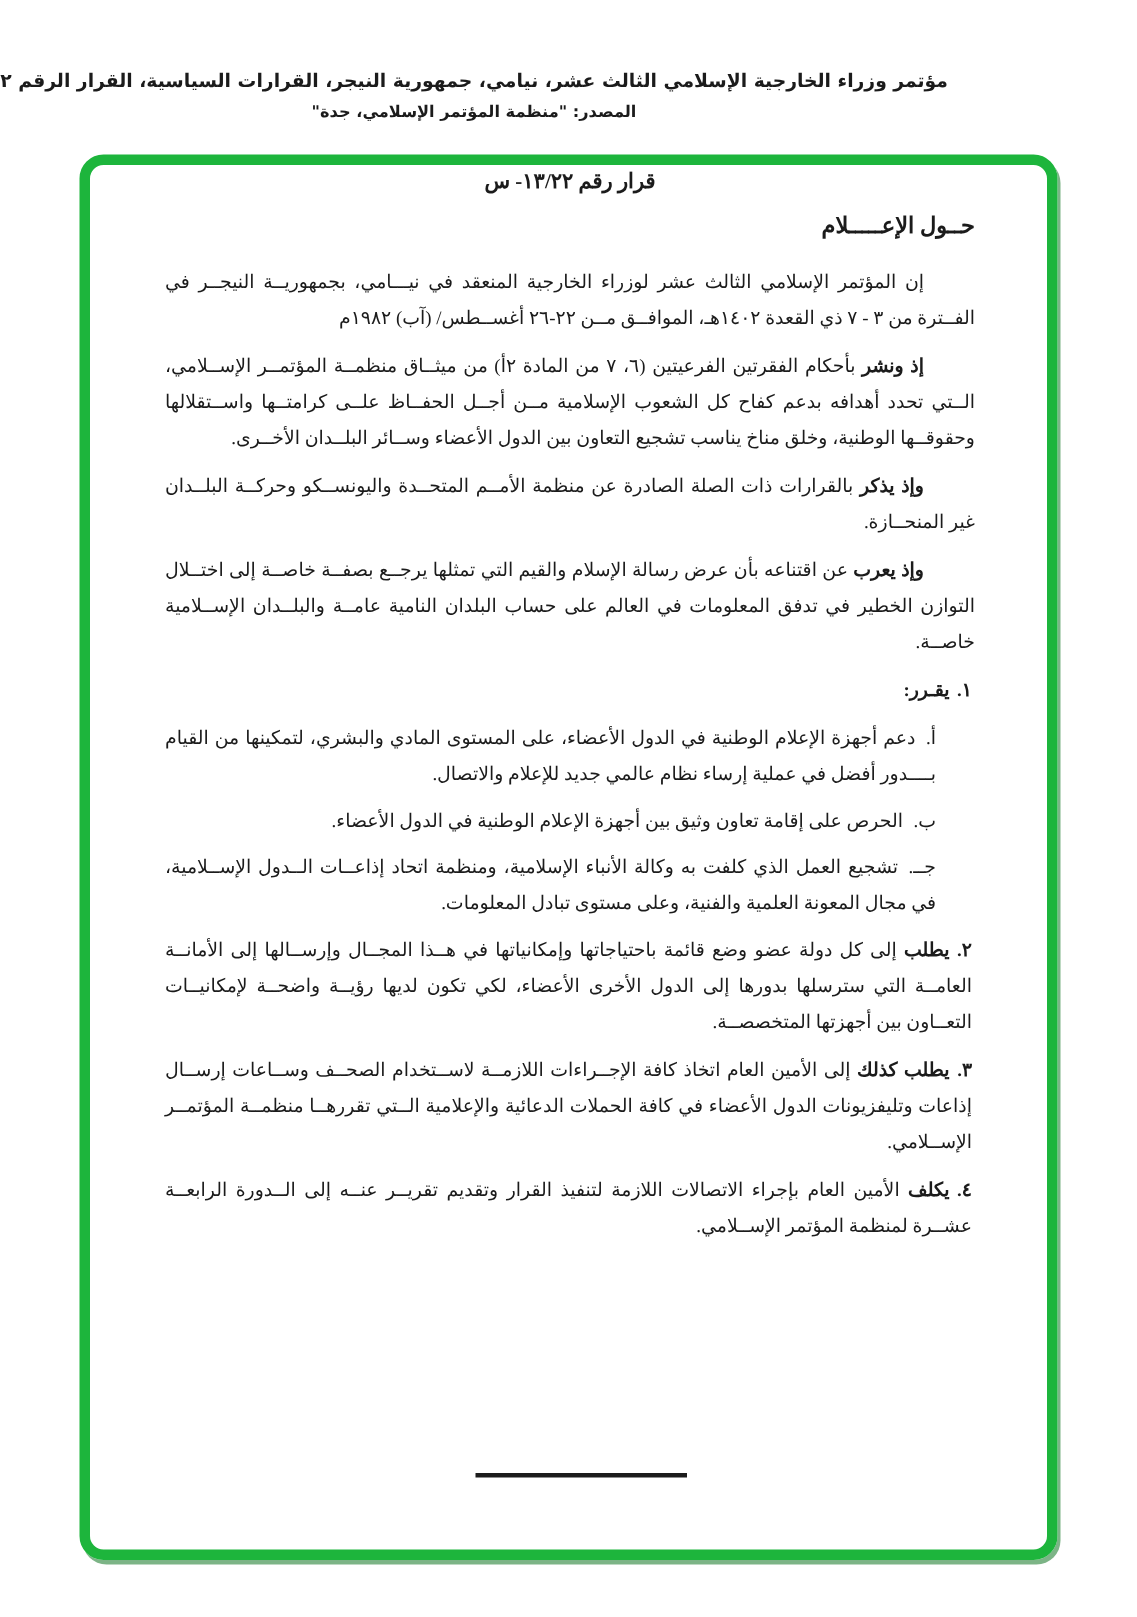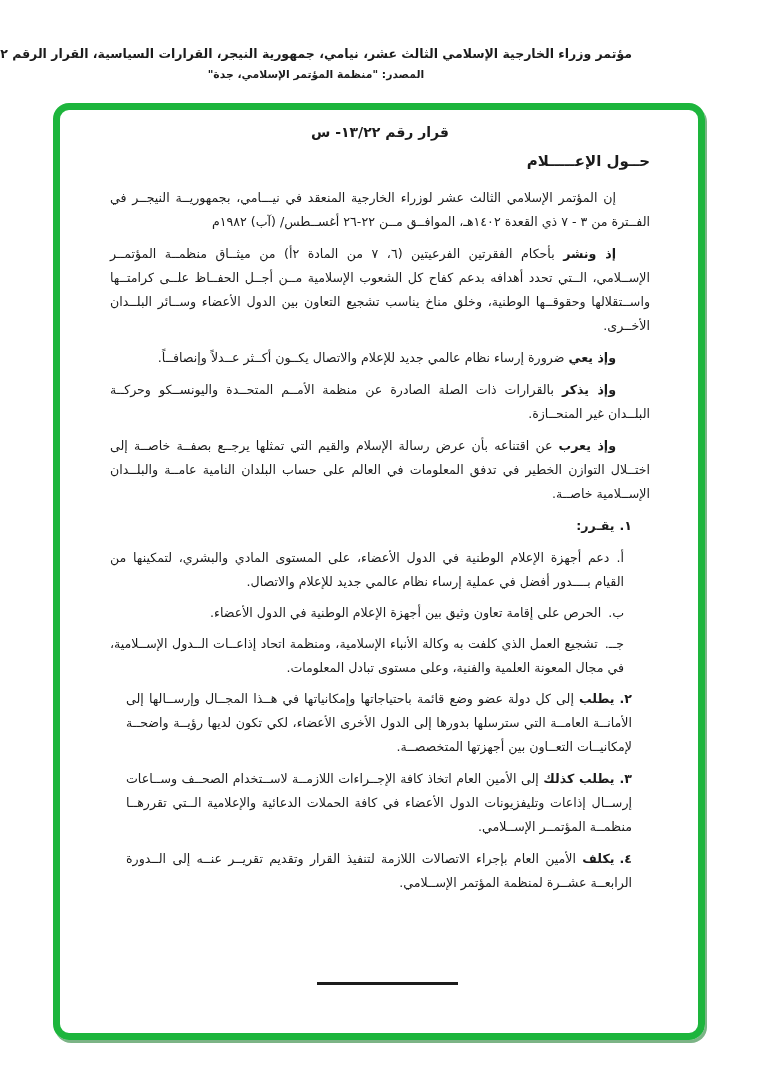--- a/index.html
+++ b/index.html
@@ -15,28 +15,28 @@
   .doc-header .l2{font-weight:bold;font-size:10.8px;margin-top:7px;}
   
   .page-frame{
     position:absolute;left:53px;top:103px;width:638px;height:923px;
     border:7px solid #1db53c;border-radius:16px;
     box-shadow:2px 3px 0 rgba(16,118,34,.55);
     background:transparent;
   }
   
   .content{
-    position:absolute;left:110px;top:120px;width:540px;
-    direction:rtl;text-align:justify;font-size:12.6px;line-height:24px;
+    position:absolute;left:110px;top:110px;width:540px;
+    direction:rtl;text-align:justify;font-size:12.6px;line-height:24px;font-family:Liberation Serif, serif;
   }
   .title1{text-align:center;font-weight:bold;font-size:14px;margin:0 0 5px;}
   .title2{text-align:right;font-weight:bold;font-size:15px;margin:0 0 13px;}
   p.par{margin:0 0 8px;text-indent:34px;}
   .lead{font-weight:bold;}
-  .item{margin:0 16px 8px;padding-right:2px;}
+  .item{margin:0 0 8px;padding-right:2px;}
   .item .num{font-weight:bold;margin-left:5px;}
   .sub{margin:0 26px 7px 0;}
   .sub .marker{margin-left:7px;}
   .separator-rule{
     position:absolute;left:317px;top:982px;width:141px;height:3px;background:#1c1c1c;
   }
 </style>
 </head>
 <body>
 
@@ -49,21 +49,20 @@
 
 <div class="content">
 
   <div class="title1">قرار رقم ١٣/٢٢- س</div>
   <div class="title2">حــول الإعـــــلام</div>
 
   <p class="par">إن المؤتمر الإسلامي الثالث عشر لوزراء الخارجية المنعقد في نيـــامي، بجمهوريــة النيجــر في الفــترة من ٣ - ٧ ذي القعدة ١٤٠٢هـ، الموافــق مــن ٢٢-٢٦ أغســطس/ (آب) ١٩٨٢م</p>
 
   <p class="par"><span class="lead">إذ ونشر</span><span> بأحكام الفقرتين الفرعيتين (٦، ٧ من المادة ٢أ) من ميثــاق منظمــة المؤتمــر الإســلامي، الــتي تحدد أهدافه بدعم كفاح كل الشعوب الإسلامية مــن أجــل الحفــاظ علــى كرامتــها واســتقلالها وحقوقــها الوطنية، وخلق مناخ يناسب تشجيع التعاون بين الدول الأعضاء وســائر البلــدان الأخــرى.</span></p>
 
-  <p class="par"><span class="lead">وإذ يعي</span><span> ضرورة إرساء نظام عالمي جديد للإعلام والاتصال يكــون أكــثر عــدلاً وإنصافــاً.</span></p>
 
   <p class="par"><span class="lead">وإذ يذكر</span><span> بالقرارات ذات الصلة الصادرة عن منظمة الأمــم المتحــدة واليونســكو وحركــة البلــدان غير المنحــازة.</span></p>
 
 
   <p class="par"><span class="lead">وإذ يعرب</span><span> عن اقتناعه بأن عرض رسالة الإسلام والقيم التي تمثلها يرجــع بصفــة خاصــة إلى اختــلال التوازن الخطير في تدفق المعلومات في العالم على حساب البلدان النامية عامــة والبلــدان الإســلامية خاصــة.</span></p>
 
 
   <div class="item">
     <span class="num">١.</span><span class="lead">يقـرر:</span><span></span>
   </div>

